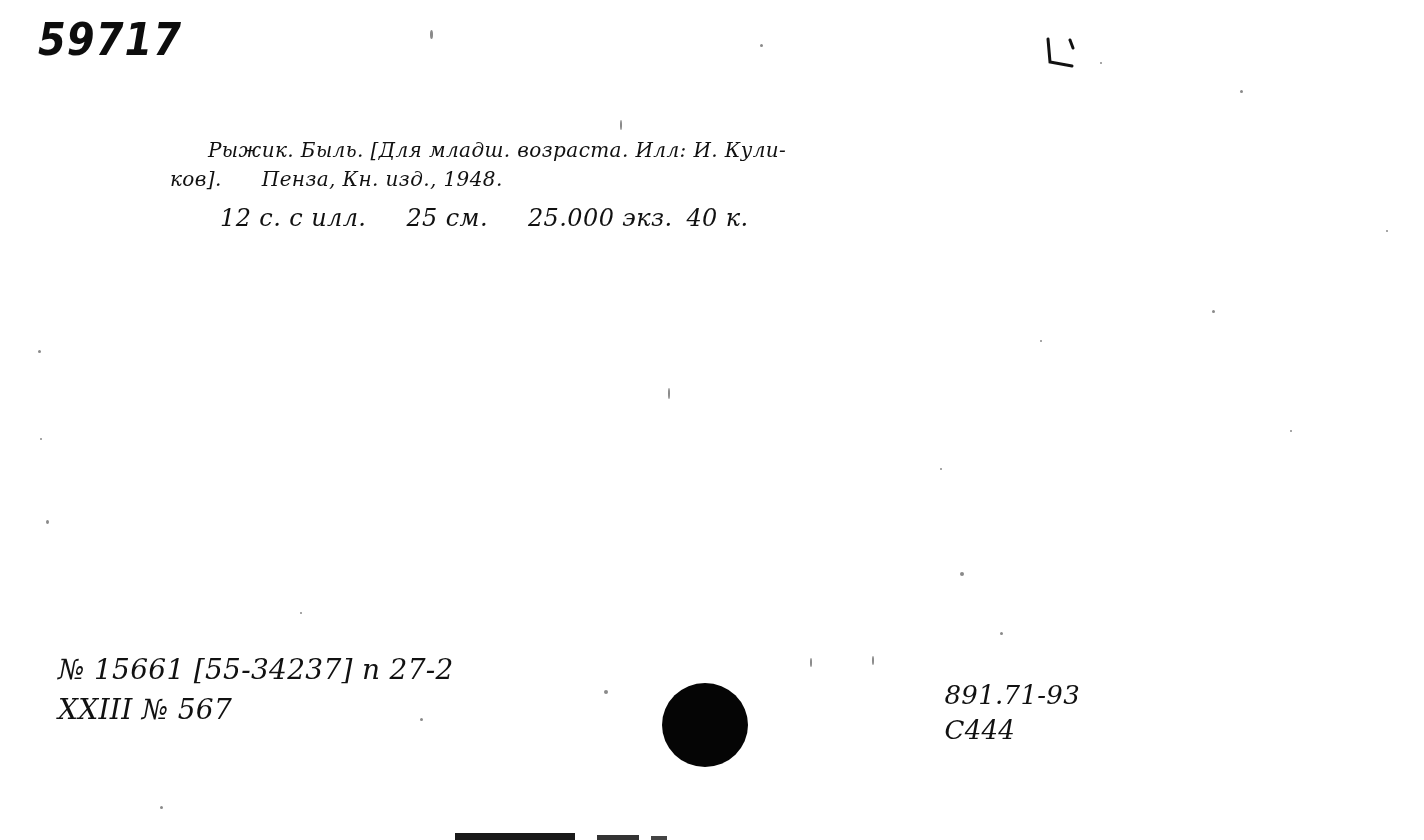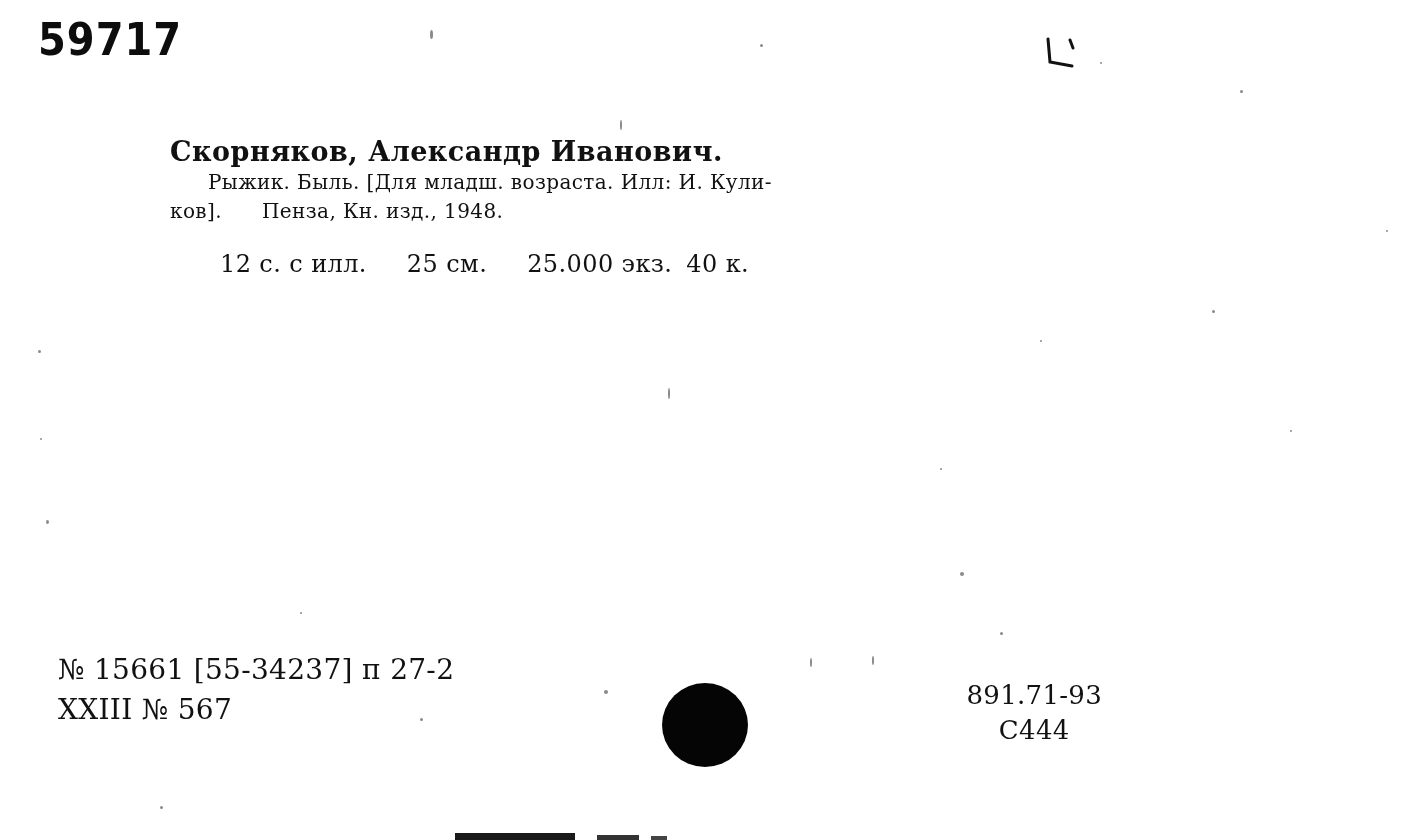--- a/index.html
+++ b/index.html
@@ -16,20 +16,21 @@
     color: #111111;
   }
 
   .card {
     position: absolute;
     left: 0;
     top: 0;
     width: 1170px;
     height: 840px;
     background: #ffffff;
+    font-style: italic;
   }
 
   
   .speckles {
     position: absolute;
     inset: 0;
     pointer-events: none;
   }
   .speckle {
     position: absolute;
@@ -83,21 +84,21 @@
     letter-spacing: 0.4px;
     white-space: nowrap;
   }
   .title-line.indent {
     text-indent: 38px;
   }
   .physical {
     font-family: "DejaVu Serif", serif;
     font-size: 24px;
     letter-spacing: 0.4px;
-    margin-top: 24px;
+    margin-top: 10px;
     text-indent: 50px;
     white-space: nowrap;
   }
   .gap-wide { display: inline-block; width: 40px; }
   .gap-small{ display: inline-block; width: 14px; }
 
   
   .reg-block {
     position: absolute;
     left: 58px;
@@ -106,26 +107,26 @@
     font-size: 28px;
     line-height: 1.42;
     letter-spacing: 0.3px;
     white-space: nowrap;
   }
   .reg-line { display: block; }
 
   
   .class-block {
     position: absolute;
-    right: 68px;
+    right: 90px;
     top: 678px;
     font-family: "DejaVu Serif", serif;
     font-size: 26px;
     line-height: 1.35;
-    text-align: center;
+    text-align: left;
     letter-spacing: 0.3px;
   }
 
   
   .ink-blot {
     position: absolute;
     left: 662px;
     top: 683px;
     width: 86px;
     height: 84px;
@@ -186,21 +187,20 @@
   </div>
 
   <div class="accession">59717</div>
 
   <svg class="pen-mark" viewBox="0 0 34 36">
     <path d="M4 3 L6 26 L28 30" stroke="#111" stroke-width="3" fill="none" stroke-linecap="round"></path>
     <path d="M26 4 L29 12" stroke="#111" stroke-width="3" fill="none" stroke-linecap="round"></path>
   </svg>
 
   <div class="biblio">
-    <div class="author">Скорняков, Александр Иванович.</div>
     <div class="title-line indent">Рыжик. Быль. [Для младш. возраста. Илл: И. Кули-</div>
     <div class="title-line">
       <span>ков].</span><span class="gap-wide"></span><span>Пенза, Кн. изд., 1948.</span>
     </div>
     <div class="physical">
       <span>12 с. с илл.</span><span class="gap-wide"></span><span>25 см.</span><span class="gap-wide"></span><span>25.000 экз.</span><span class="gap-small"></span><span>40 к.</span>
     </div>
   </div>
 
   <div class="reg-block">

